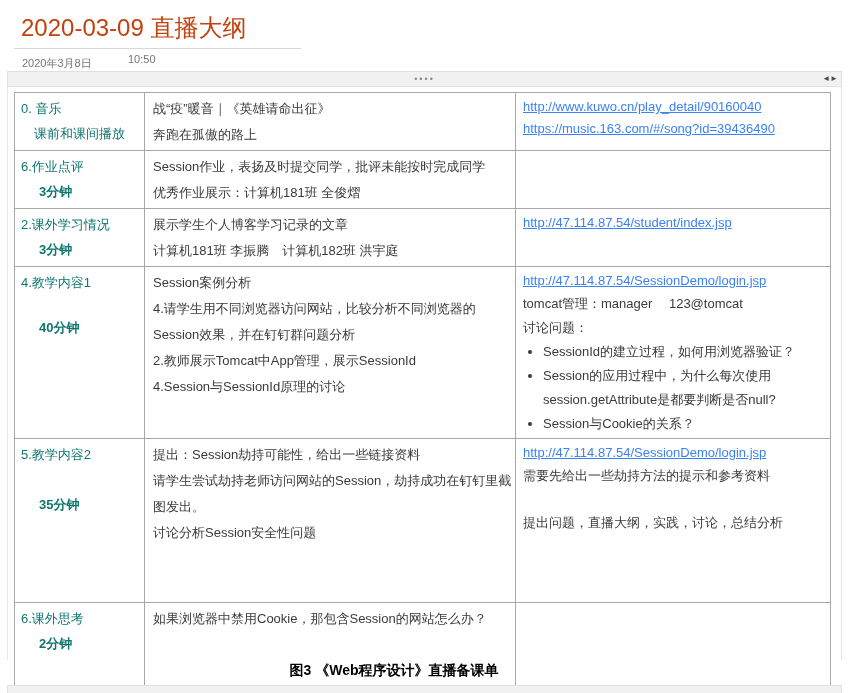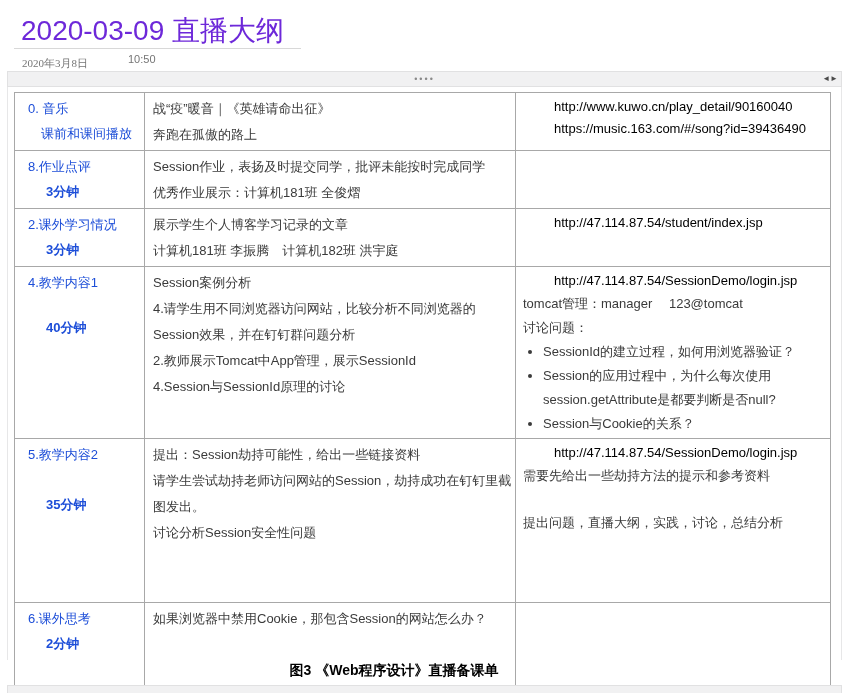--- a/index.html
+++ b/index.html
@@ -1,52 +1,52 @@
 <!DOCTYPE html>
 <html><head>
 <meta charset="utf-8">
 <style>
   * { margin:0; padding:0; box-sizing:border-box; }
   html,body { width:850px; height:693px; background:#fff; overflow:hidden;
               font-family:"Liberation Sans","DejaVu Sans",sans-serif; }
   .screen { position:relative; width:850px; height:693px; background:#fff; }
 
-  .page-title { position:absolute; left:21px; top:12px; font-size:28px; color:#6d28d9; white-space:nowrap; }
+  .page-title { position:absolute; left:21px; top:12px; font-size:24px; color:#c2410c; white-space:nowrap; }
   .title-divider { position:absolute; left:14px; top:48px; width:287px; height:1px; background:#d8d8d8; }
-  .meta-date { position:absolute; left:22px; top:56px; font-size:11px; color:#757575;font-family:Liberation Serif, serif; }
+  .meta-date { position:absolute; left:22px; top:56px; font-size:11px; color:#757575; }
   .meta-time { position:absolute; left:128px; top:53px; font-size:11px; color:#757575; }
 
   .container-bar { position:absolute; left:7px; top:71px; width:835px; height:16px;
                    background:#f1f1f2; border:1px solid #e1e1e2; }
   .grip { position:absolute; left:0; right:0; top:1px; text-align:center;
           font-size:9px; letter-spacing:2px; color:#8a8a8a; line-height:12px; }
   .nav-arrows { position:absolute; right:3px; top:1px; font-size:8px; color:#4a4a4a; line-height:12px; }
   .nav-arrows span { cursor:pointer; }
   .side-border { position:absolute; top:87px; width:1px; height:573px; background:#e7e7e8; }
   .side-left { left:7px; } .side-right { left:841px; }
 
   table.plan { position:absolute; left:14px; top:92px; width:816px;
                border-collapse:collapse; table-layout:fixed; }
   .plan td { border:1px solid #a8a8a8; vertical-align:top; overflow:hidden; }
   .plan tr:nth-child(1){ height:56px; } .plan tr:nth-child(2){ height:52px; }
   .plan tr:nth-child(3){ height:52px; } .plan tr:nth-child(4){ height:78px; }
   .plan tr:nth-child(5){ height:164px; } .plan tr:nth-child(6){ height:104px; }
   .plan tr:nth-child(7){ height:58px; }
 
-  td.stage-cell { padding:3px 4px 2px 13px; font-size:13px; color:#1d4ed8; line-height:25px; }
+  td.stage-cell { padding:3px 4px 2px 6px; font-size:13px; color:#0f766e; line-height:25px; }
   .dur { font-weight:bold; padding-left:18px; }
   .dur-gap1 { margin-top:20px; } .dur-gap2 { margin-top:25px; }
   .sub { padding-left:13px; }
 
   td.content-cell { padding:3px 0 2px 8px; font-size:13px; color:#3a3a3a; line-height:26px; }
   .content-cell div { white-space:pre-wrap; }
 
   td.resource-cell { padding:3px 6px 2px 7px; font-size:13px; color:#3a3a3a; line-height:24px; }
-  .res-link { display:block; color:#000000; cursor:pointer;
-              line-height:22px; white-space:nowrap;margin-left:31px; }
+  .res-link { display:block; color:#3b82f6; text-decoration:underline; cursor:pointer;
+              line-height:22px; white-space:nowrap; }
   .note { white-space:pre-wrap; }
   ul.qs { margin:0 0 0 6px; padding-left:14px; }
   ul.qs li { line-height:24px; }
   .gap { height:23px; }
 
   .fig-caption { position:absolute; left:0; width:788px; top:662px; text-align:center;
                  font-size:14px; font-weight:bold; color:#000;
                  font-family:"Liberation Sans","DejaVu Sans",sans-serif; }
   .bottom-bar { position:absolute; left:7px; top:685px; width:835px; height:10px;
                 background:#f1f1f2; border:1px solid #e1e1e2; }
@@ -86,21 +86,21 @@
           <div>奔跑在孤傲的路上</div>
         </td>
         <td class="resource-cell">
           <a class="res-link">http://www.kuwo.cn/play_detail/90160040</a>
           <a class="res-link">https://music.163.com/#/song?id=39436490</a>
         </td>
       </tr>
 
       <tr>
         <td class="stage-cell">
-          <div>8.作业点评</div>
+          <div>6.作业点评</div>
           <div class="dur">3分钟</div>
         </td>
         <td class="content-cell">
           <div>Session作业，表扬及时提交同学，批评未能按时完成同学</div>
           <div>优秀作业展示：计算机181班 全俊熠</div>
         </td>
         <td class="resource-cell"></td>
       </tr>
 
       <tr>

